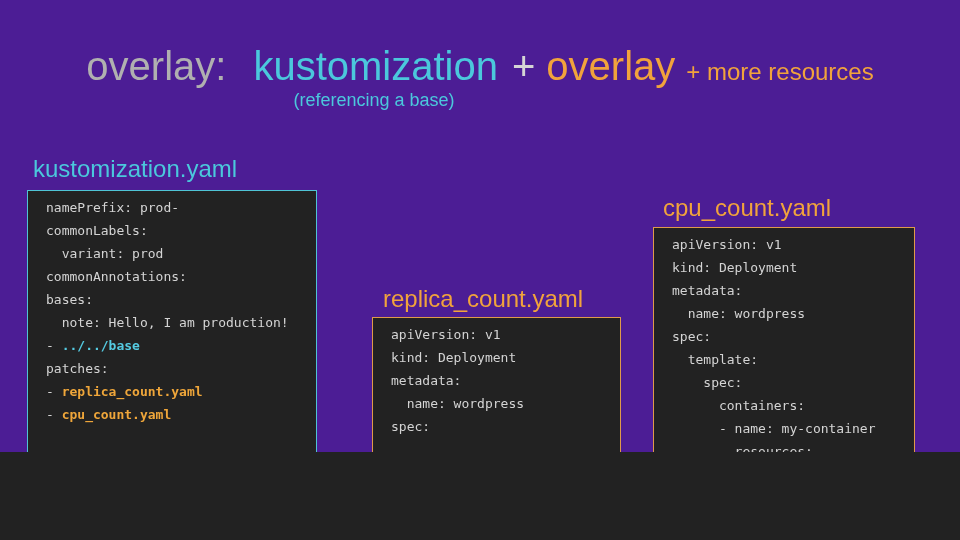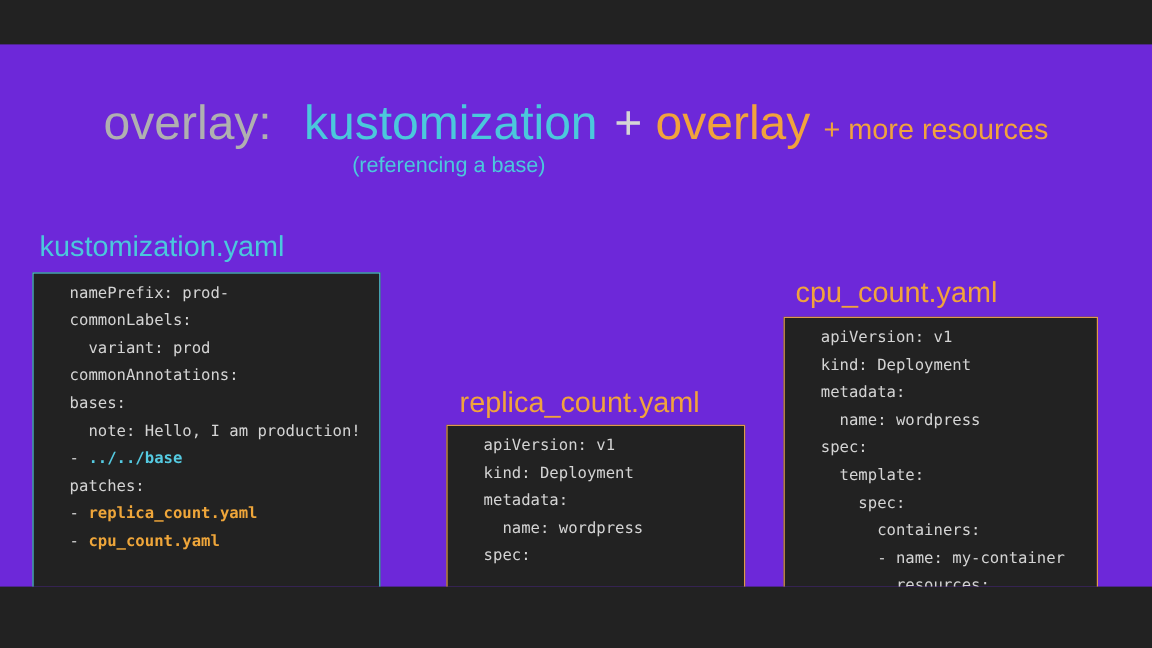--- a/index.html
+++ b/index.html
@@ -1,22 +1,21 @@
 <!DOCTYPE html>
 <html><head>
 <meta charset="utf-8">
 <style>
   html, body { margin: 0; padding: 0; background: #222222; }
   .stage {
     position: relative;
     width: 960px; height: 452px;
-    background: #6d28d9;
+    background: #4c1d95;
     overflow: hidden;
     font-family: "Liberation Sans", sans-serif;
-    margin-top: 37px;
   }
 
   
   .title-row {
     position: absolute;
     top: 42px; left: 0; width: 100%;
     display: flex;
     justify-content: center;
     align-items: baseline;
     white-space: pre;
@@ -47,21 +46,21 @@
     white-space: pre;
   }
   .label-kustomization { left: 33px;  top: 155px; color: #4bc8dc; }
   .label-replica       { left: 383px; top: 285px; color: #f1a33c; }
   .label-cpu           { left: 663px; top: 194px; color: #f1a33c; }
 
   
   .code-box {
     position: absolute;
     box-sizing: border-box;
-    padding: 5px 30px;
+    padding: 5px 18px;
     font-family: "DejaVu Sans Mono", monospace;
     font-size: 13px;
     line-height: 23px;
     color: #d4d4d4;
     background: #222222;
   }
   .box-kustomization { left: 27px;  top: 190px; width: 290px; height: 278px; border: 1.5px solid #4fc4d5; }
   .box-replica       { left: 372px; top: 317px; width: 249px; height: 161px; border: 1.5px solid #e09a4a; }
   .box-cpu           { left: 653px; top: 227px; width: 262px; height: 287px; border: 1.5px solid #e09a4a; }
 

